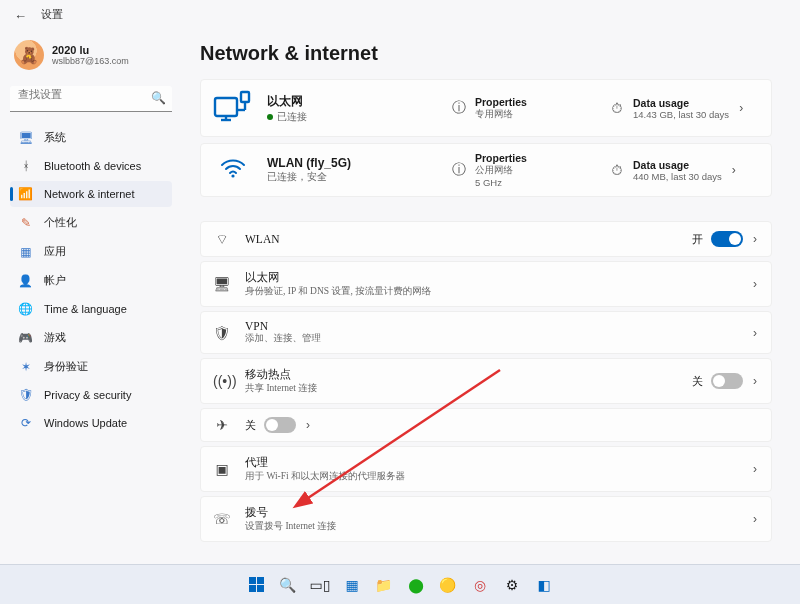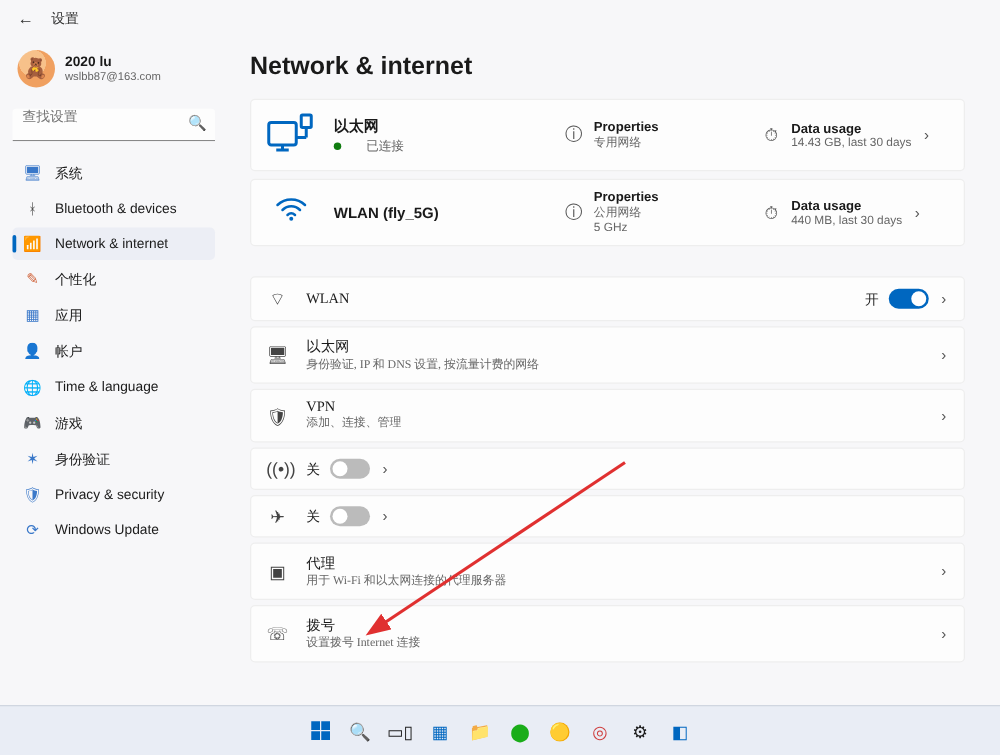--- a/index.html
+++ b/index.html
@@ -24,21 +24,21 @@
   .nav-item .ni-icon { width: 16px; text-align:center; font-size: 12px; }
   .main { flex: 1; padding: 14px 28px 14px 20px; overflow-y: auto; }
   .main h1 { font-size: 20px; font-weight: 600; margin-bottom: 14px; }
   .status-card { background: #fdfdfd; border: 1px solid #eee; border-radius: 4px; display: flex; align-items: center; padding: 8px 12px; margin-bottom: 6px; gap: 14px; }
   .status-card.primary { padding: 10px 12px; }
   .eth-icon { width: 40px; height: 36px; position: relative; }
   .eth-icon svg { width: 40px; height: 36px; }
   .wifi-medium { color:#0067c0; font-size:20px; width:40px; text-align:center; }
   .conn-block { flex: 0 0 170px; }
   .conn-block .t { font-size: 12px; font-weight: 600; }
-  .conn-block .s { font-size: 10px; color: #666; display:flex; align-items:center; gap:20px; }
+  .conn-block .s { font-size: 10px; color: #666; display:flex; align-items:center; gap:4px; }
   .meta-block { flex: 1; display: flex; align-items: center; gap: 8px; font-size: 10px; }
   .meta-block .mcol { display:flex; flex-direction:column; }
   .meta-block .mt { font-weight:600; font-size:10.5px; }
   .meta-block .ms { color:#666; font-size:9.5px; }
   .meta-block .micon { color:#555; font-size:14px; width:16px; text-align:center; }
   .meta-block.last { flex: 0 0 150px; }
   .chev { color:#555; font-size:12px; padding:0 2px; }
   .row { background: #fdfdfd; border: 1px solid #eee; border-radius: 4px; display: flex; align-items: center; padding: 8px 12px; margin-top: 4px; gap: 14px; cursor:pointer; }
   .row .ricon { width: 18px; text-align:center; color:#444; font-size:14px; }
   .row .rtext { flex: 1; font-family: Liberation Serif, serif; }
@@ -173,20 +173,23 @@
               <g fill="none" stroke="#0067c0" stroke-width="2" stroke-linecap="round">
                 <path d="M2 7 C8 1 18 1 24 7"></path>
                 <path d="M6 11 C10 7 16 7 20 11"></path>
                 <path d="M10 15 C12 13 14 13 16 15"></path>
               </g>
               <circle cx="13" cy="18" r="1.6" fill="#0067c0"></circle>
             </svg>
         </div>
         <div class="conn-block">
           <div class="t">WLAN (fly_5G)</div>
+          <div class="s">
+              <span>已连接，安全</span>
+            </div>
         </div>
         <div class="meta-block">
           <span class="micon">ⓘ</span>
           <div class="mcol">
               <span class="mt">Properties</span>
               <span class="ms">公用网络</span>
               <span class="ms">5 GHz</span>
             </div>
         </div>
         <div class="meta-block last">
@@ -227,20 +230,24 @@
         <div class="rtext">
             <div class="rt">VPN</div>
             <div class="rs">添加、连接、管理</div>
           </div>
         <div class="trailing">
             <span class="chev">›</span>
           </div>
       </div>
       <div class="row">
         <span class="ricon">((•))</span>
+        <div class="rtext">
+            <div class="rt">移动热点</div>
+            <div class="rs">共享 Internet 连接</div>
+          </div>
         <div class="trailing">
             <span>关</span>
             <span class="toggle off"></span>
             <span class="chev">›</span>
           </div>
       </div>
       <div class="row">
         <span class="ricon">✈</span>
         <div class="trailing">
             <span>关</span>

